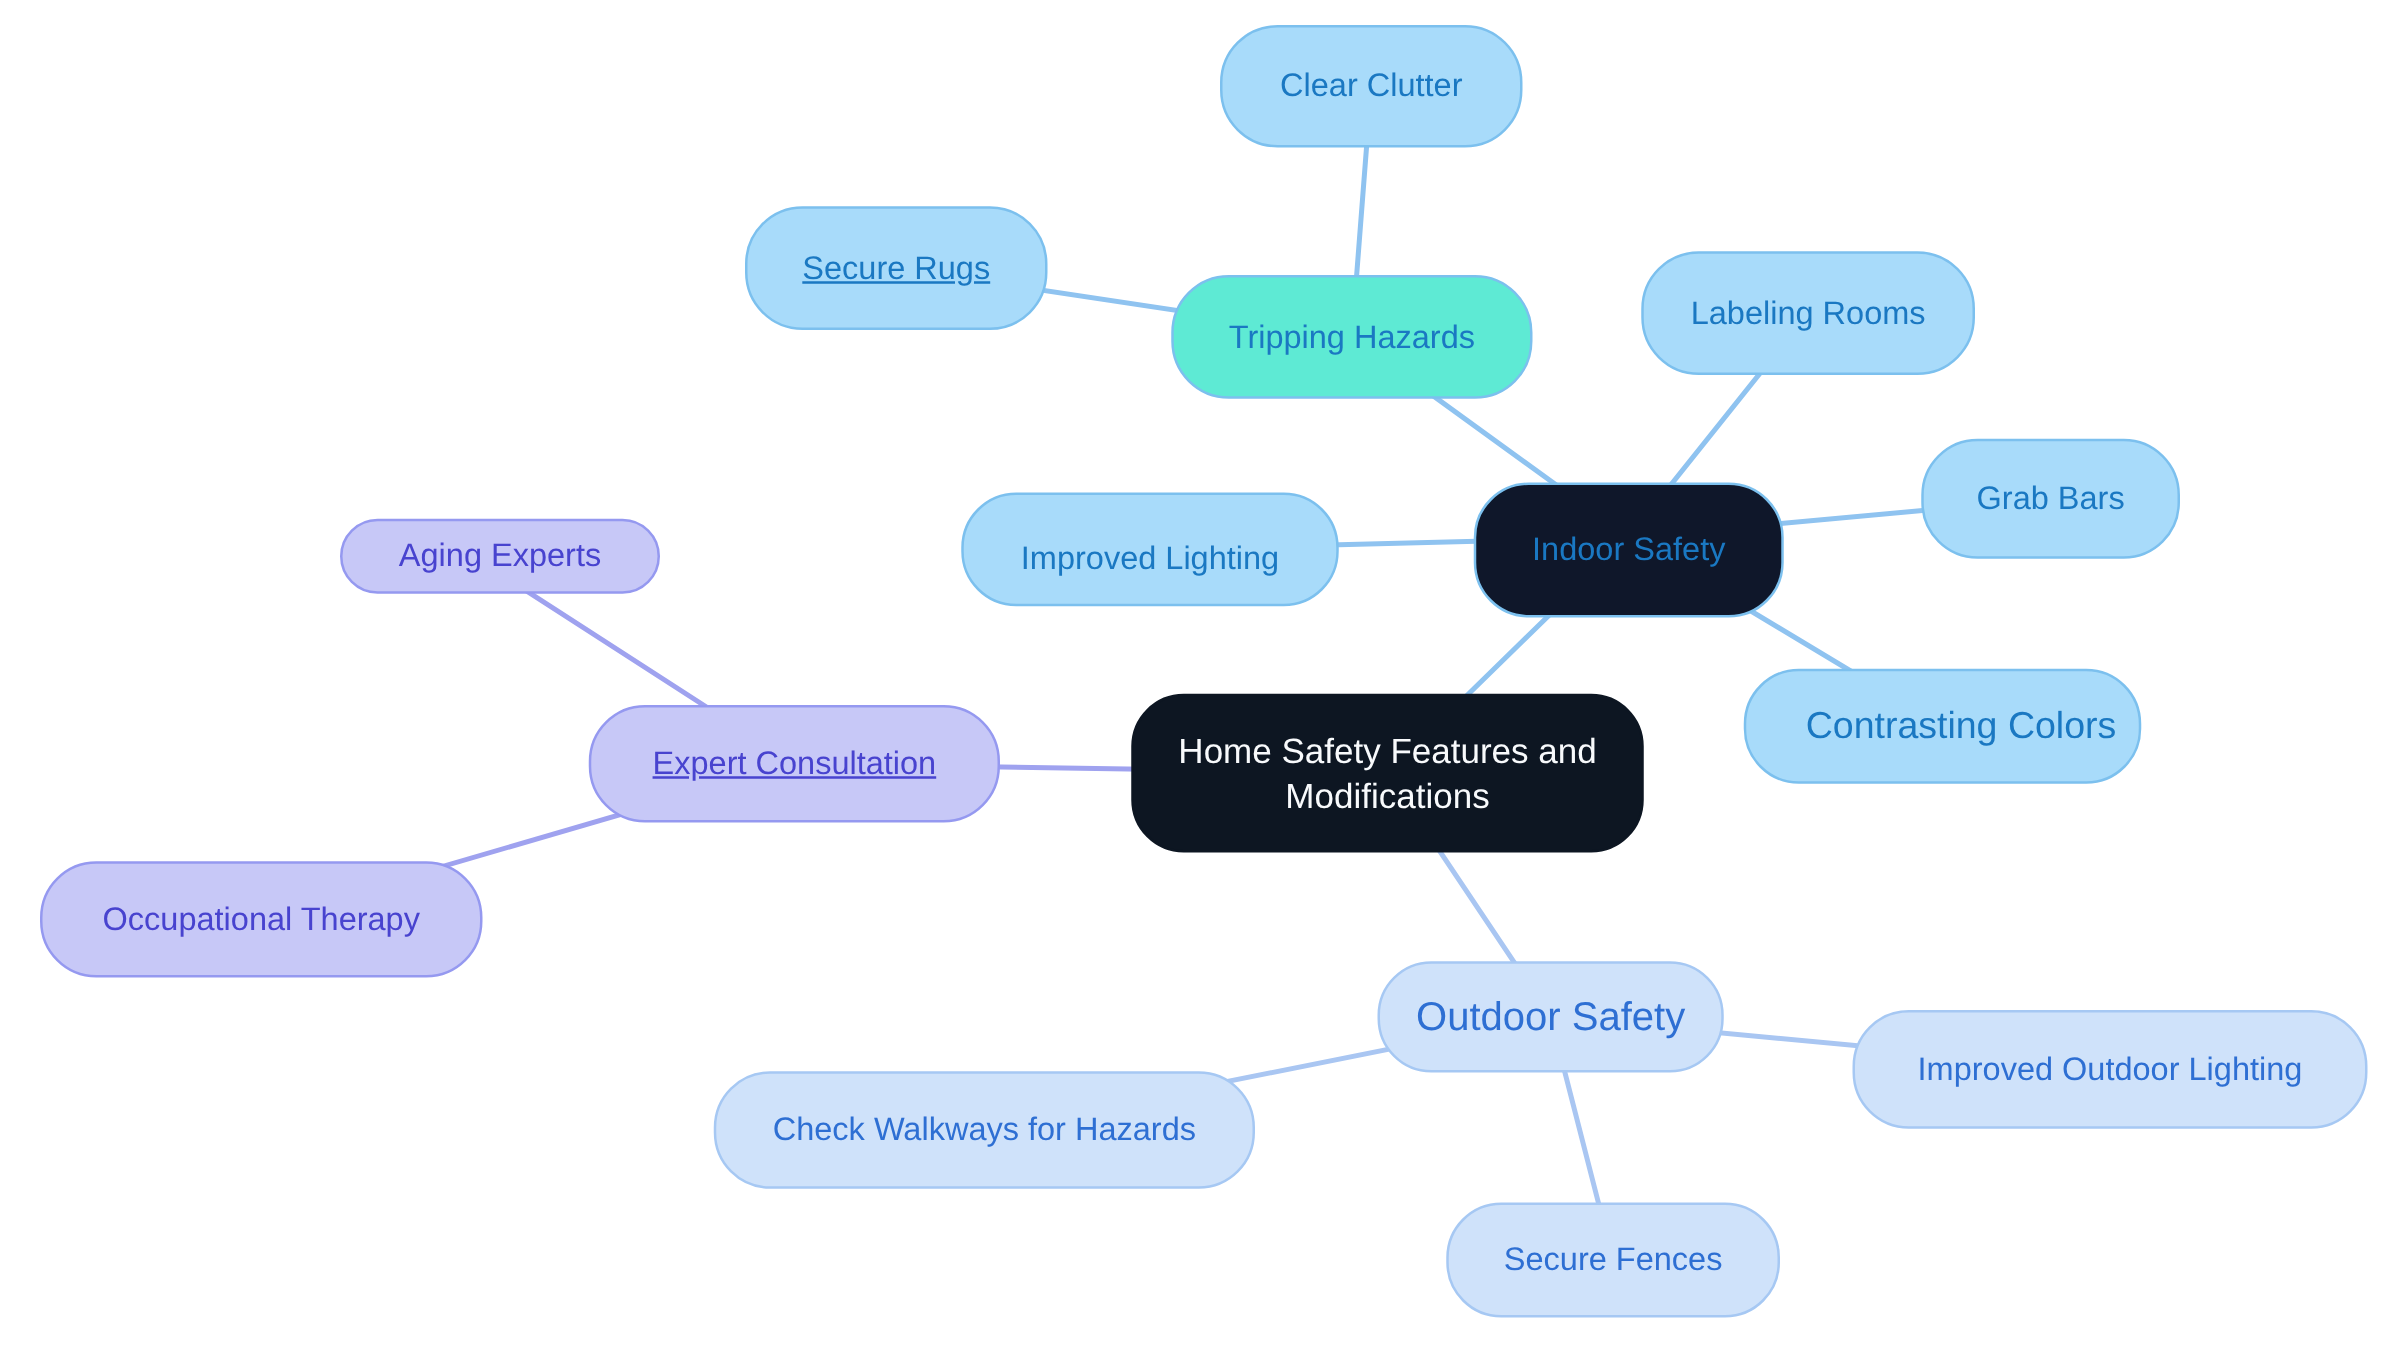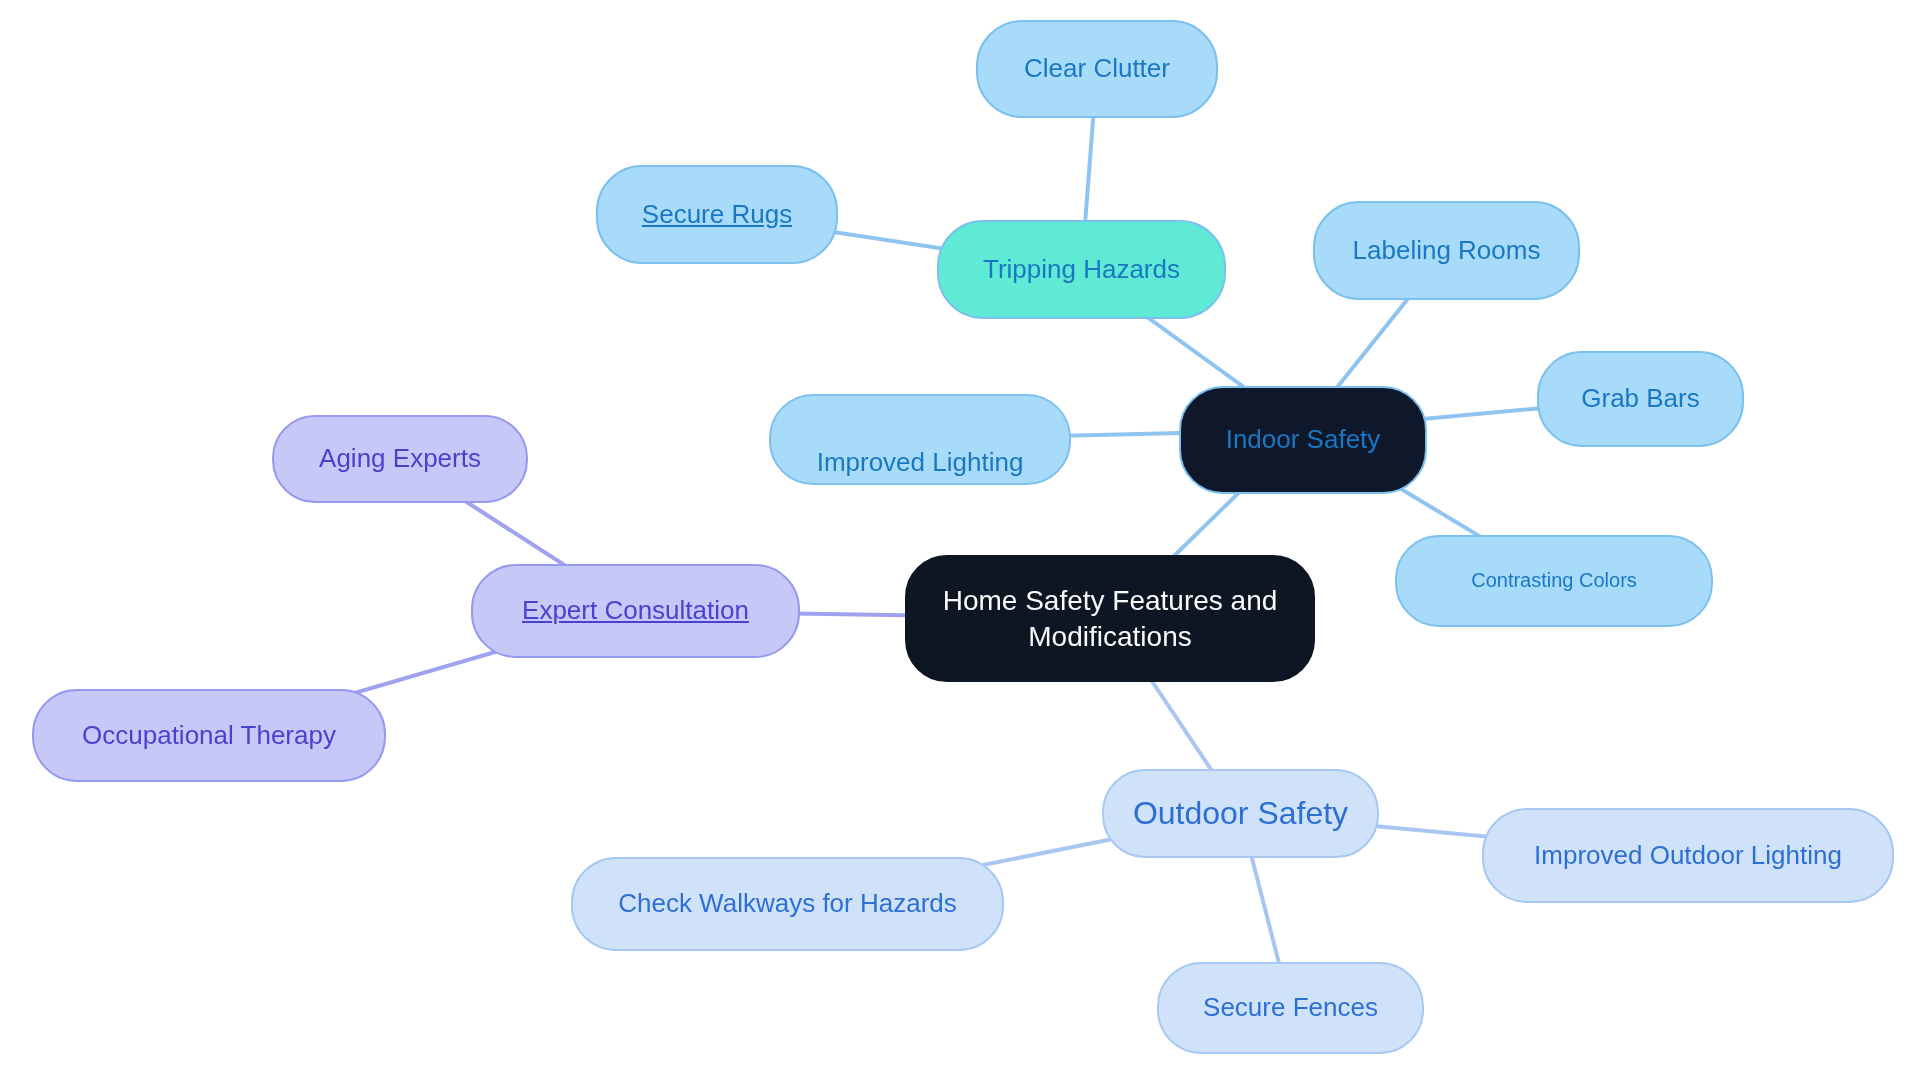--- a/index.html
+++ b/index.html
@@ -23,21 +23,21 @@
     z-index: 1;
   }
   .node {
     position: absolute;
     z-index: 2;
     display: flex;
     align-items: center;
     justify-content: center;
     text-align: center;
     box-sizing: border-box;
-    padding: 4px 18px;
+    padding: 20px 18px;
     cursor: pointer;
     line-height: 1.28;
     user-select: none;
   }
   .node span { display: block; }
 </style>
 </head>
 <body>
 
 <div class="canvas">
@@ -75,27 +75,27 @@
     </div>
     <div class="node" style="left: 1313px; top: 201px; width: 267px; height: 99px; background: rgb(168, 219, 250); border: 2px solid rgb(124, 192, 238); border-radius: 46px; color: rgb(26, 120, 194); font-size: 26px;">
       <span>Labeling Rooms</span>
     </div>
     <div class="node" style="left: 1537px; top: 351px; width: 207px; height: 96px; background: rgb(168, 219, 250); border: 2px solid rgb(124, 192, 238); border-radius: 45px; color: rgb(26, 120, 194); font-size: 26px;">
       <span>Grab Bars</span>
     </div>
     <div class="node" style="left: 769px; top: 394px; width: 302px; height: 91px; background: rgb(168, 219, 250); border: 2px solid rgb(124, 192, 238); border-radius: 44px; color: rgb(26, 120, 194); font-size: 26px; align-items: flex-end;">
       <span>Improved Lighting</span>
     </div>
-    <div class="node" style="left: 1395px; top: 535px; width: 318px; height: 92px; background: rgb(168, 219, 250); border: 2px solid rgb(124, 192, 238); border-radius: 44px; color: rgb(26, 120, 194); font-size: 20px;">
+    <div class="node" style="left: 1395px; top: 535px; width: 318px; height: 92px; background: rgb(168, 219, 250); border: 2px solid rgb(124, 192, 238); border-radius: 44px; color: rgb(26, 120, 194); font-size: 30px; justify-content: flex-end;">
       <span>Contrasting Colors</span>
     </div>
     <div class="node" style="left: 471px; top: 564px; width: 329px; height: 94px; background: rgb(199, 200, 247); border: 2px solid rgb(149, 153, 240); border-radius: 45px; color: rgb(72, 67, 207); font-size: 26px; text-decoration: underline;">
       <span>Expert Consultation</span>
     </div>
-    <div class="node" style="left: 272px; top: 415px; width: 256px; height: 88px; background: rgb(199, 200, 247); border: 2px solid rgb(149, 153, 240); border-radius: 43px; color: rgb(72, 67, 207); font-size: 26px;">
+    <div class="node" style="left: 272px; top: 415px; width: 256px; height: 60px; background: rgb(199, 200, 247); border: 2px solid rgb(149, 153, 240); border-radius: 43px; color: rgb(72, 67, 207); font-size: 26px;">
       <span>Aging Experts</span>
     </div>
     <div class="node" style="left: 32px; top: 689px; width: 354px; height: 93px; background: rgb(199, 200, 247); border: 2px solid rgb(149, 153, 240); border-radius: 45px; color: rgb(72, 67, 207); font-size: 26px;">
       <span>Occupational Therapy</span>
     </div>
     <div class="node" style="left: 1102px; top: 769px; width: 277px; height: 89px; background: rgb(207, 226, 250); border: 2px solid rgb(166, 200, 243); border-radius: 43px; color: rgb(46, 111, 211); font-size: 32px;">
       <span>Outdoor Safety</span>
     </div>
     <div class="node" style="left: 571px; top: 857px; width: 433px; height: 94px; background: rgb(207, 226, 250); border: 2px solid rgb(166, 200, 243); border-radius: 45px; color: rgb(46, 111, 211); font-size: 26px;">
       <span>Check Walkways for Hazards</span>

